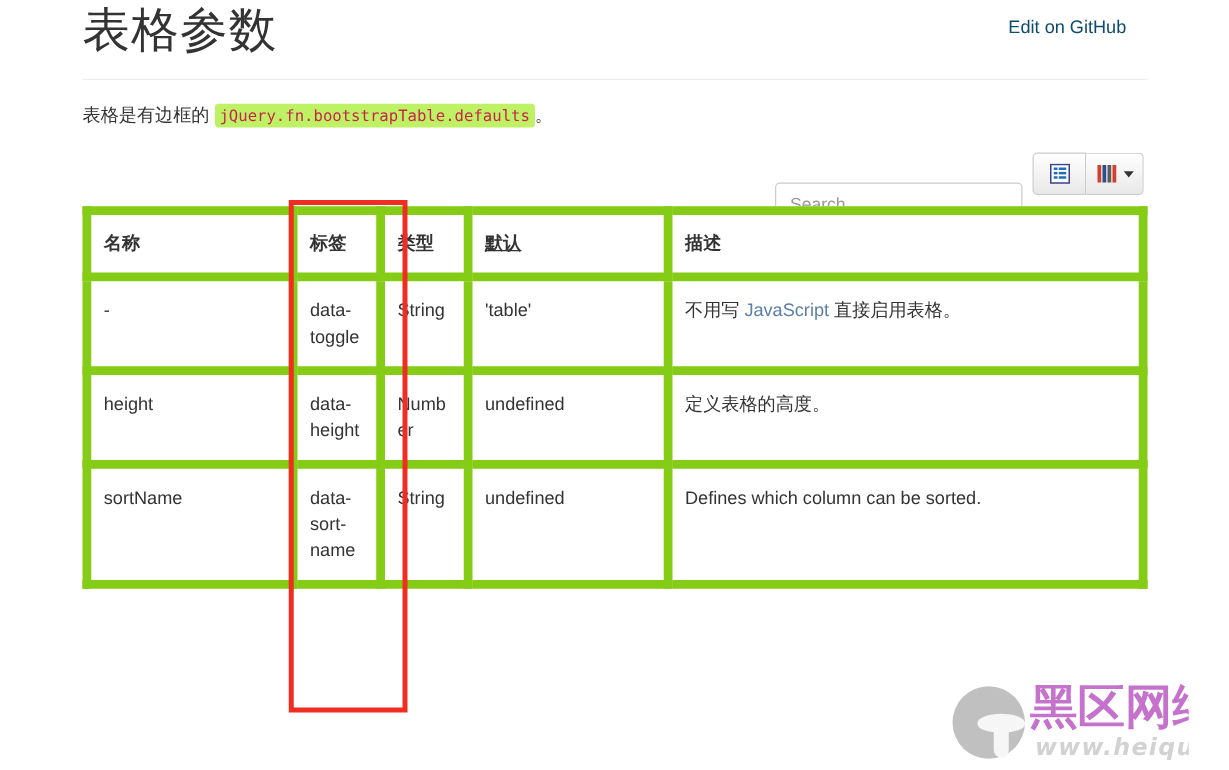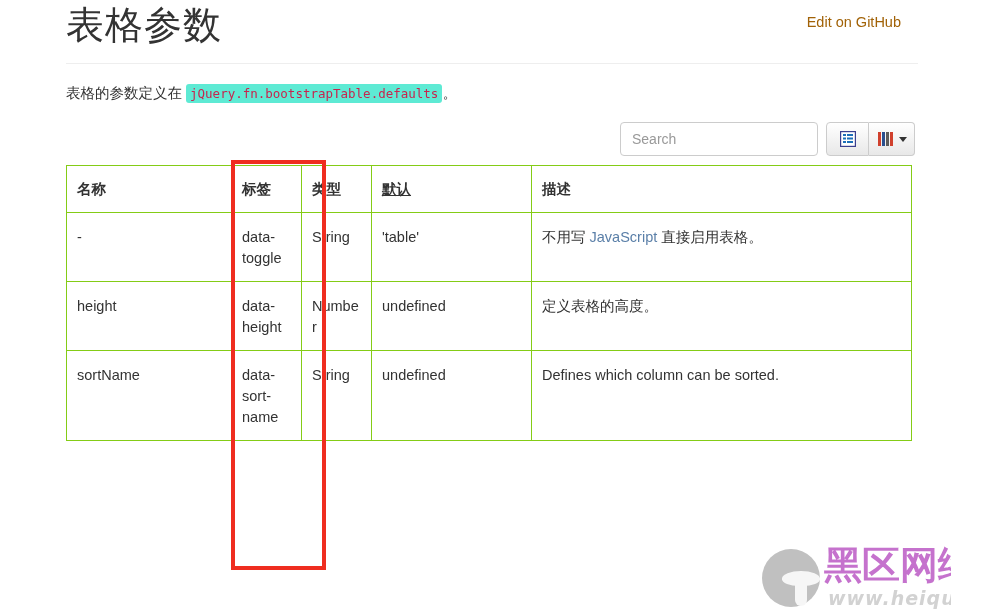--- a/index.html
+++ b/index.html
@@ -32,21 +32,21 @@
     line-height: 46px;
     color: #333333;
     font-weight: normal;
     letter-spacing: 1px;
     margin: 0;
   }
   .edit-link {
     position: absolute;
     right: 50px; top: 14px;
     font-size: 14.5px;
-    color: #a16207;
+    color: #0c4a6e;
     text-decoration: none;
     cursor: pointer;
   }
 
   .title-rule {
     position: absolute;
     left: 66px; top: 63px;
     width: 852px; height: 1px;
     background: #eeeeee;
     border: 0;
@@ -58,21 +58,21 @@
     left: 66px; top: 82px;
     font-size: 14.5px;
     line-height: 22px;
     color: #333333;
     white-space: nowrap;
   }
   .intro code {
     font-family: "DejaVu Sans Mono", "Liberation Mono", monospace;
     font-size: 12.5px;
     color: #c7254e;
-    background: #5eead4;
+    background: #bef264;
     padding: 2px 4px;
     border-radius: 3px;
   }
 
   
   .toolbar {
     position: absolute;
     left: 620px; top: 122px;
     display: flex;
     align-items: flex-start;
@@ -80,20 +80,21 @@
   .search-input {
     width: 198px; height: 34px;
     border: 1px solid #cccccc;
     border-radius: 4px;
     padding: 0 11px;
     font-size: 14px;
     color: #555555;
     font-family: "Liberation Sans", sans-serif;
     background: #fff;
     outline: none;
+    margin-top: 24px;
   }
   .search-input::placeholder { color: #999999; }
 
   .btn-group {
     display: flex;
     margin-left: 8px;
   }
   .tb-btn {
     height: 34px;
     min-width: 43px;
@@ -141,21 +142,21 @@
     position: absolute;
     left: 66px; top: 165px;
     width: 845px;
     border-collapse: collapse;
     table-layout: fixed;
     font-size: 14.5px;
     color: #333333;
     background: #ffffff;
   }
   .data-table th, .data-table td {
-    border: 1px solid #84cc16;
+    border: 7px solid #84cc16;
     text-align: left;
     vertical-align: top;
     padding: 14px 10px 12px 10px;
     line-height: 21px;
     overflow: hidden;
     word-break: break-word;
   }
   .data-table th {
     font-weight: bold;
     padding-top: 13px;
@@ -246,21 +247,21 @@
 
   <div class="gutter-rule"></div>
 
   <h1 class="page-title">表格参数</h1>
 
   <a class="edit-link">Edit on GitHub</a>
 
   <div class="title-rule"></div>
 
   <div class="intro">
-    <span>表格的参数定义在</span>
+    <span>表格是有边框的</span>
     <code>jQuery.fn.bootstrapTable.defaults</code><span>。</span>
   </div>
 
   <div class="toolbar">
     <input class="search-input" type="text" placeholder="Search" style="">
     <div class="btn-group">
       <div class="tb-btn">
         <span>
           <svg class="icon-list" viewBox="0 0 16 16" aria-hidden="true">
             <rect x="0.5" y="0.5" width="15" height="15" fill="#ffffff" stroke="#3a3f8f" stroke-width="1.4"></rect>

